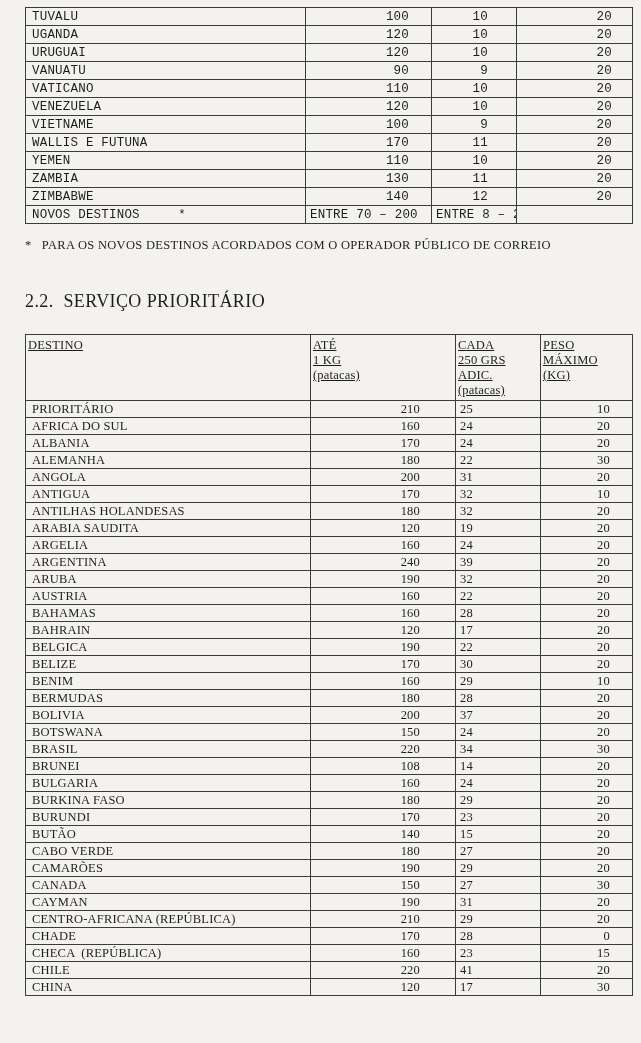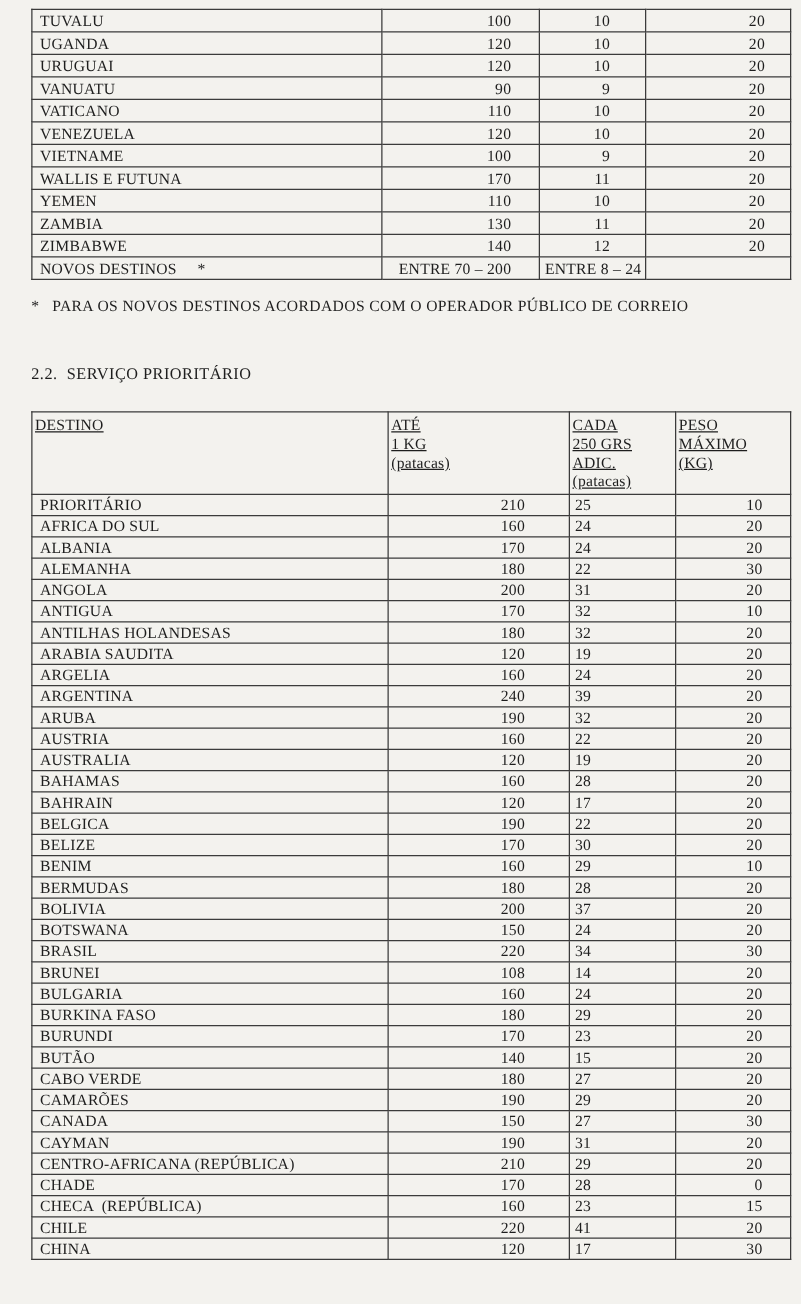--- a/index.html
+++ b/index.html
@@ -26,35 +26,35 @@
   .t td, .t th {
     border: 1px solid #3b3b3b;
     font-size: 12.5px;
     line-height: 14px;
     letter-spacing: 0.2px;
     white-space: pre;
     overflow: hidden;
     font-weight: normal;
   }
   
-  .t1 td { padding: 2px 4px 1px; }
+  .t1 td { padding: 2px 4px 1px; font-family: Liberation Mono, monospace; }
   .t1 td.c0 { text-align: left;  padding-left: 6px; }
   .t1 td.c1 { text-align: right; padding-right: 22px; }
   .t1 td.c2 { text-align: right; padding-right: 28px; }
   .t1 td.c3 { text-align: right; padding-right: 20px; }
   
   .footnote {
     margin: 14px 0 0 0;
     font-size: 12.5px;
     letter-spacing: 0.3px;
     white-space: pre;
   }
   .section-heading {
     margin: 38px 0 0 0;
-    font-size: 13px;
+    font-size: 18px;
     font-weight: normal;
     letter-spacing: 0.4px;
     white-space: pre;
   }
   
   .t2 { margin-top: 22px; }
   .t2 th {
     text-align: left;
     vertical-align: top;
     padding: 3px 2px 2px;
@@ -249,26 +249,20 @@
           <td class="c2">32</td>
           <td class="c3">20</td>
         </tr>
         <tr>
           <td class="c0">AUSTRIA</td>
           <td class="c1">160</td>
           <td class="c2">22</td>
           <td class="c3">20</td>
         </tr>
         <tr>
-          <td class="c0">AUSTRALIA</td>
-          <td class="c1">120</td>
-          <td class="c2">19</td>
-          <td class="c3">20</td>
-        </tr>
-        <tr>
           <td class="c0">BAHAMAS</td>
           <td class="c1">160</td>
           <td class="c2">28</td>
           <td class="c3">20</td>
         </tr>
         <tr>
           <td class="c0">BAHRAIN</td>
           <td class="c1">120</td>
           <td class="c2">17</td>
           <td class="c3">20</td>

